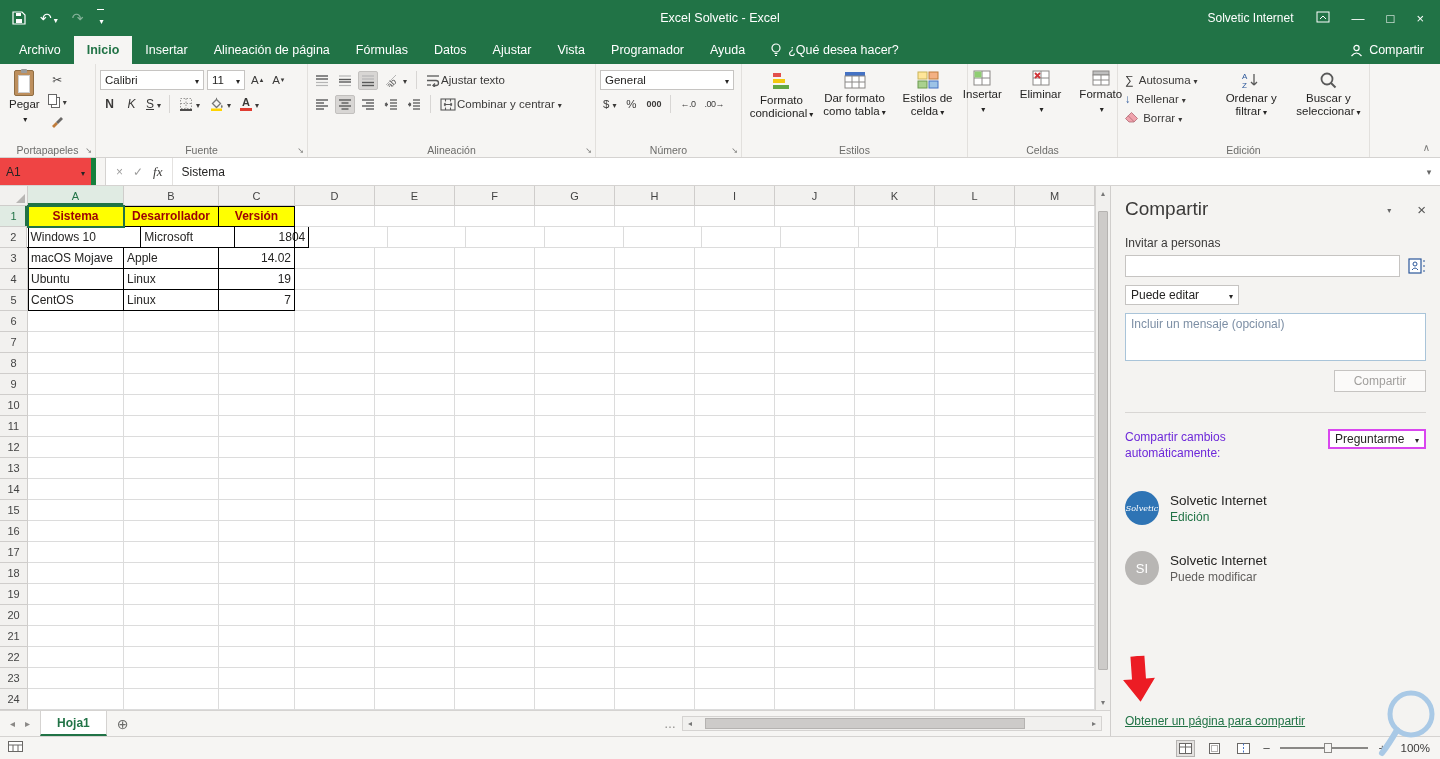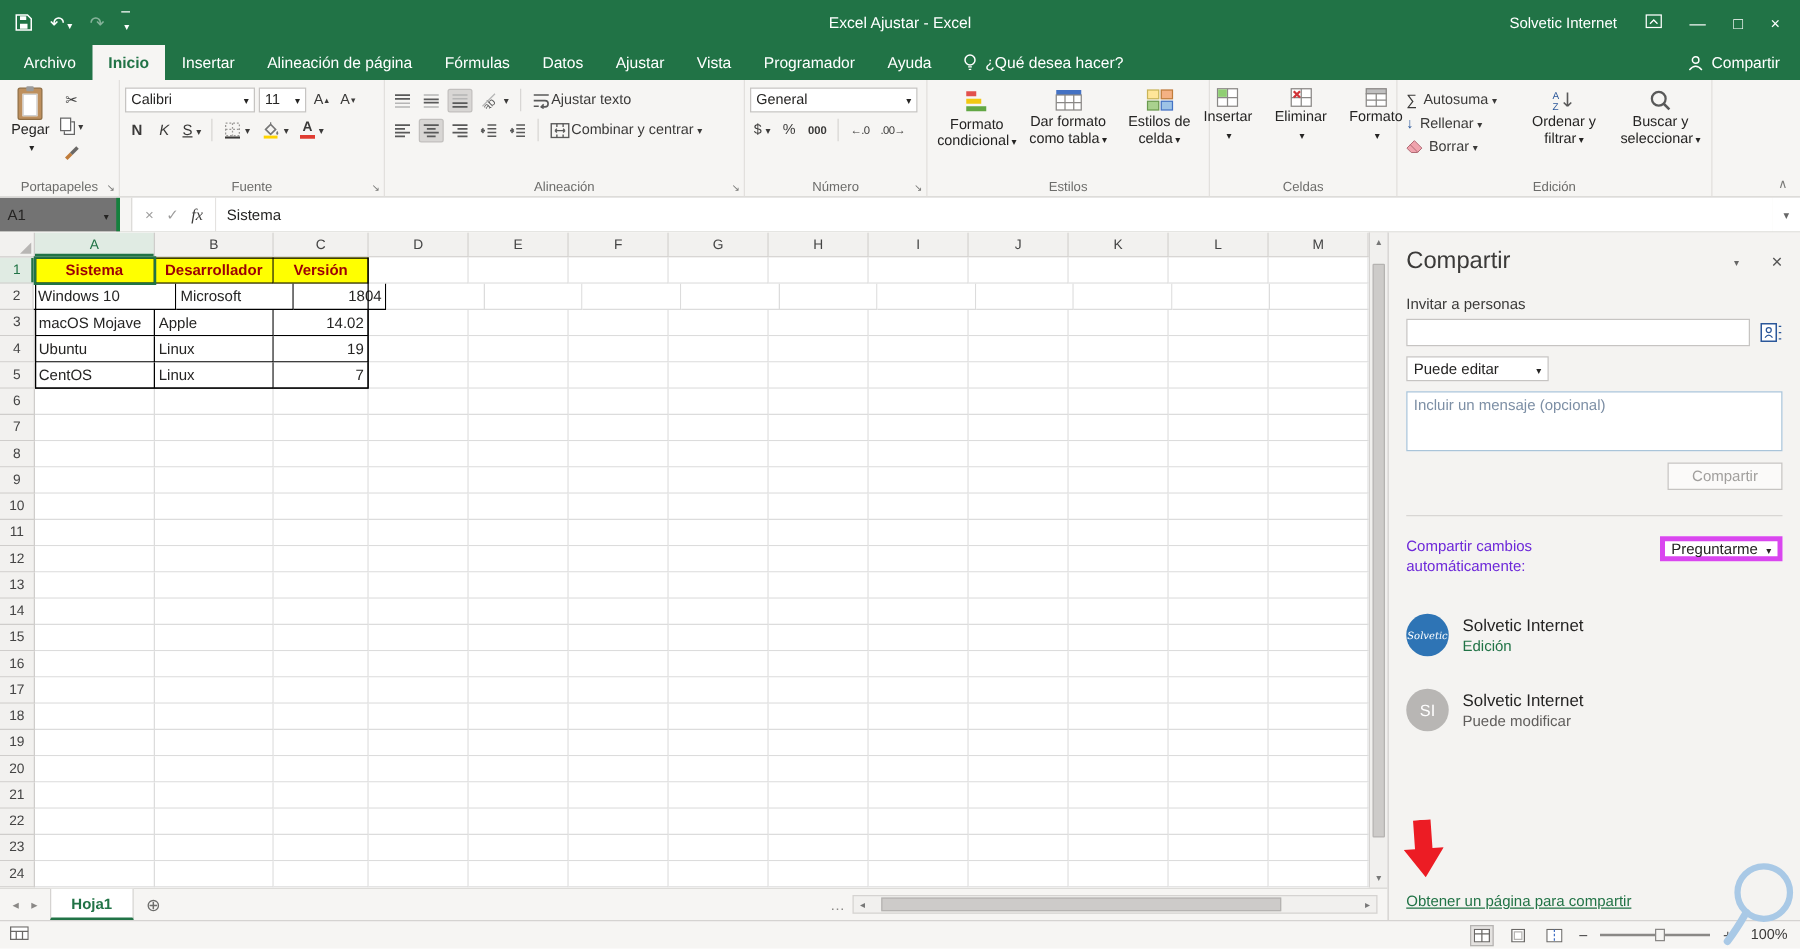--- a/index.html
+++ b/index.html
@@ -47,21 +47,21 @@
   .ic-copy{width:9px;height:11px;border:1px solid #666;background:#fff;box-shadow:3px 3px 0 -1px #fff,3px 3px 0 0 #666;display:block;margin:0 3px 3px 0}
   .fmt{font-size:12px;width:19px}
   .ic-fontcolor{display:inline-flex;flex-direction:column;align-items:center;line-height:10px;font-size:11px;font-weight:bold;color:#3b3a39}
   .bar{display:block;width:12px;height:3px;margin-top:1px}
   .decbtn{font-size:9px;letter-spacing:-.5px}
   .g000{font-size:9px;font-weight:bold;letter-spacing:0}
   .lbl{white-space:nowrap}
 
   
   .fbar{height:28px;background:#f6f5f3;border-bottom:1px solid #d5d3d1;display:flex;align-items:stretch}
-  .namebox{width:96px;background:#737373;border-right:3px solid #15803d;display:flex;align-items:center;justify-content:space-between;padding:0 6px;font-size:12px}
+  .namebox{width:96px;background:#ef4444;border-right:5px solid #15803d;display:flex;align-items:center;justify-content:space-between;padding:0 6px;font-size:12px}
   .fb-split{width:10px;border-right:1px solid #d5d3d1;background:#f6f5f3}
   .fb-btns{display:flex;align-items:center;gap:10px;padding:0 10px;background:#fff;border-right:1px solid #e4e2e0}
   .fb-btns .fx{font-style:italic;font-family:"Liberation Serif",serif;font-size:13px;color:#3b3a39}
   .fb-input{flex:1;background:#fff;display:flex;align-items:center;padding:0 8px;font-size:12px}
   .fb-exp{width:22px;background:#fff;display:flex;align-items:center;justify-content:center;color:#666;font-size:9px}
 
   
   .main{height:550px;display:flex}
   .leftcol{width:1110px;display:flex;flex-direction:column}
   .gridwrap{height:524px;display:flex}
@@ -107,21 +107,21 @@
   .invite-row{margin-top:5px;display:flex;align-items:center}
   .invite-input{flex:1;height:22px;border:1px solid #c6c4c2;background:#fff;outline:none;padding:0 4px;font-family:inherit;font-size:12px}
   .addrbook{margin-left:8px;display:inline-flex;cursor:default}
   .perm-combo{margin-top:8px;width:114px;height:20px;background:#fff;border:1px solid #c6c4c2;display:flex;align-items:center;justify-content:space-between;padding:0 5px;font-size:12px;cursor:default}
   .msg-box{margin-top:8px;height:48px;background:#fff;border:1px solid #a9c4d9;padding:3px 5px;font-size:12px;color:#7d8fa5;cursor:text}
   .share-btn-row{margin-top:9px;text-align:right}
   .share-btn{width:92px;height:22px;background:#fbfaf9;border:1px solid #c6c4c2;color:#a19f9d;font-family:inherit;font-size:12px}
   .pane-divider{margin-top:20px;border-top:1px solid #d8d6d4}
   .auto-row{margin-top:16px;display:flex;align-items:flex-start;justify-content:space-between}
   .auto-label{width:180px;font-size:12px;color:#6d28d9;line-height:16px}
-  .auto-combo{width:98px;height:20px;background:#fff;border:4px solid #d946ef;display:flex;align-items:center;justify-content:space-between;padding:0 5px;font-size:12px;cursor:default}
+  .auto-combo{width:98px;height:20px;background:#fff;border:2px solid #d946ef;display:flex;align-items:center;justify-content:space-between;padding:0 5px;font-size:12px;cursor:default}
   .pane-users{margin-top:30px;display:flex;flex-direction:column;gap:26px}
   .share-user{display:flex;align-items:center;gap:11px}
   .avatar{width:34px;height:34px;border-radius:50%;color:#fff;display:flex;align-items:center;justify-content:center;flex:none}
   .avatar.script{font-family:"DejaVu Serif",serif;font-style:italic;font-size:8px}
   .avatar.initials{font-size:13px}
   .su-name{font-size:13.5px;color:#252423}
   .su-role{font-size:12px;margin-top:2px}
   .red-arrow{position:absolute;left:10px;bottom:34px;transform:rotate(-4deg)}
   .get-link{position:absolute;left:14px;bottom:8px;color:#217346;font-size:12px;text-decoration:underline;cursor:pointer}
 
@@ -153,21 +153,21 @@
         <span>↶</span>
         <span class="dd"></span>
       </span>
     <span class="qbtn dim">
         <span>↷</span>
       </span>
     <span class="qbtn">
         <span class="qat-custom dd"></span>
       </span>
   </div>
-  <div class="tb-title">Excel Ajustar  -  Excel</div>
+  <div class="tb-title">Excel Solvetic  -  Excel</div>
   <div class="tb-right">
     <span class="tb-account">Solvetic Internet</span>
     <span class="tb-ctrl"><svg width="14" height="12" viewBox="0 0 14 12">
           <rect x="1" y="1" width="12" height="10" fill="none" stroke="#fff"></rect>
           <path d="M4 8 l3 -3 l3 3" stroke="#fff" fill="none"></path>
         </svg></span>
     <span class="tb-ctrl">—</span>
     <span class="tb-ctrl">□</span>
     <span class="tb-ctrl">×</span>
   </div>

